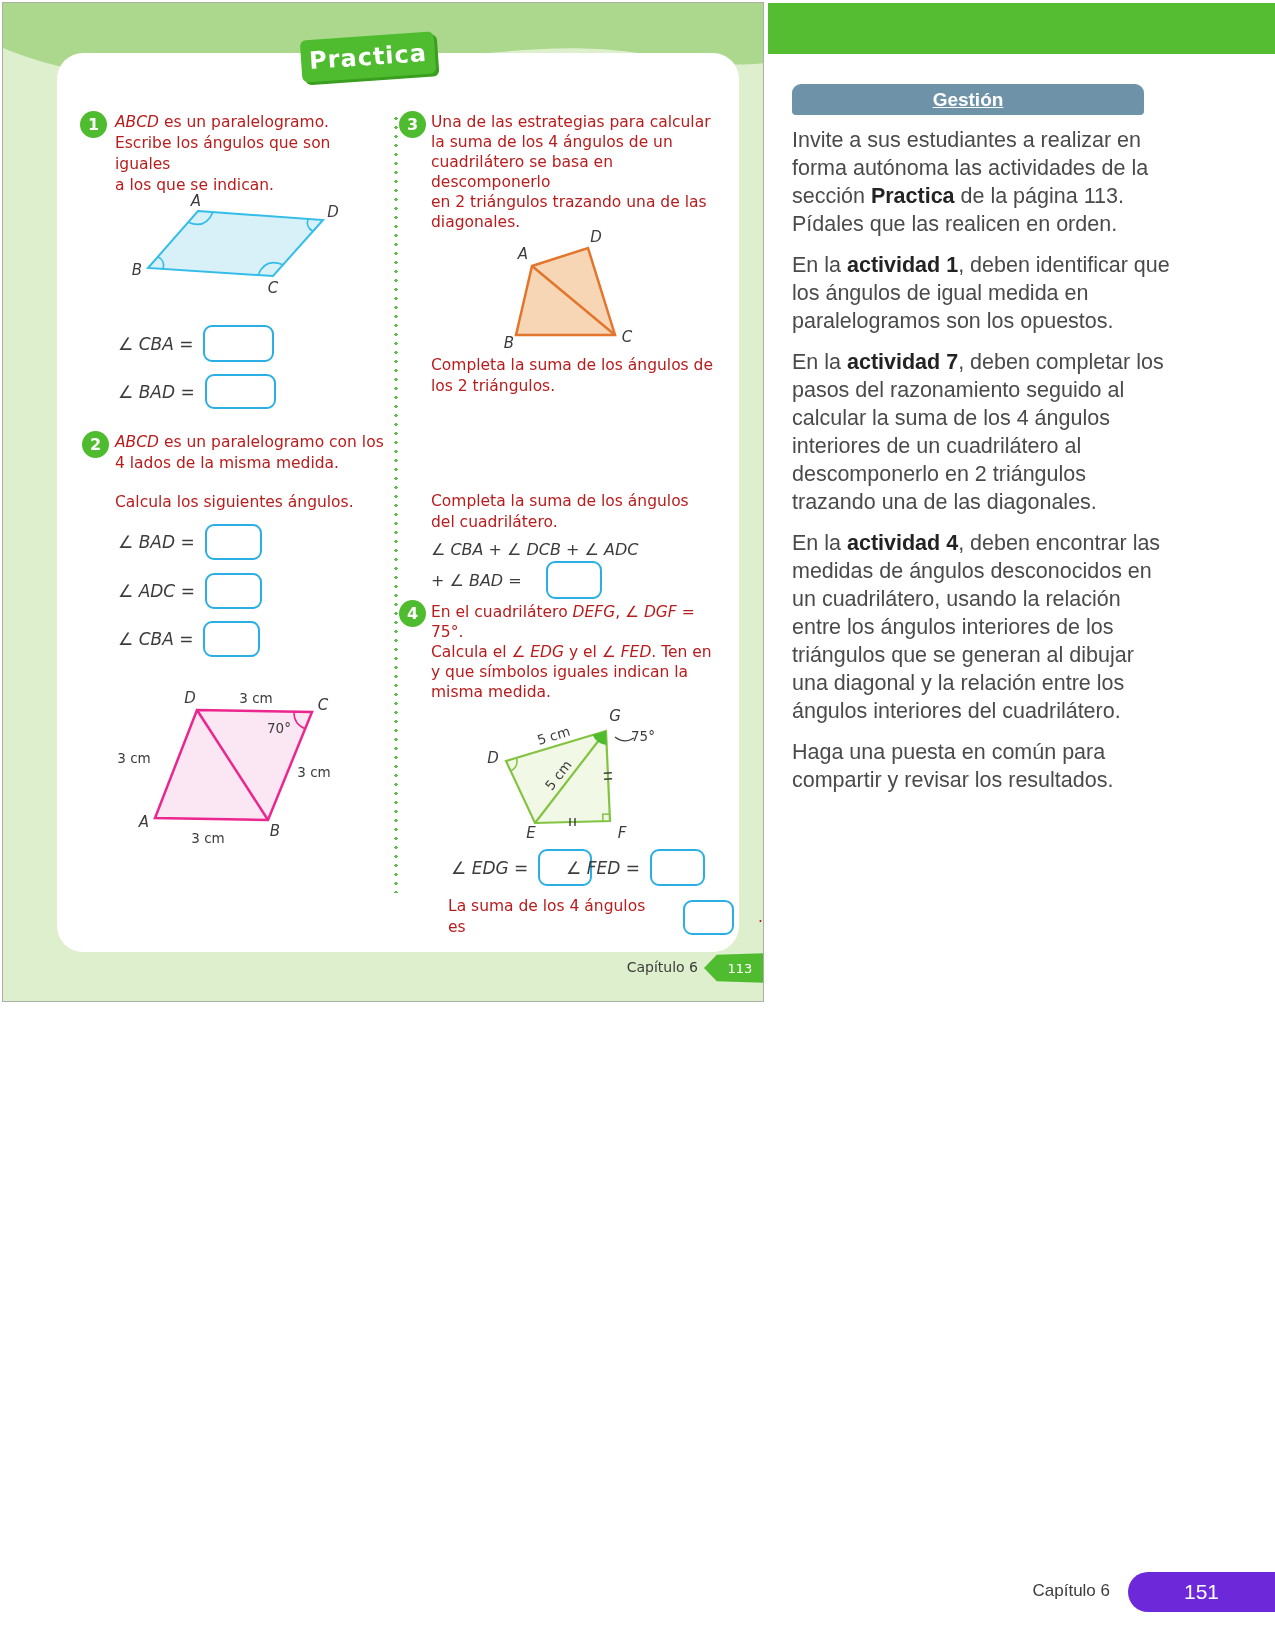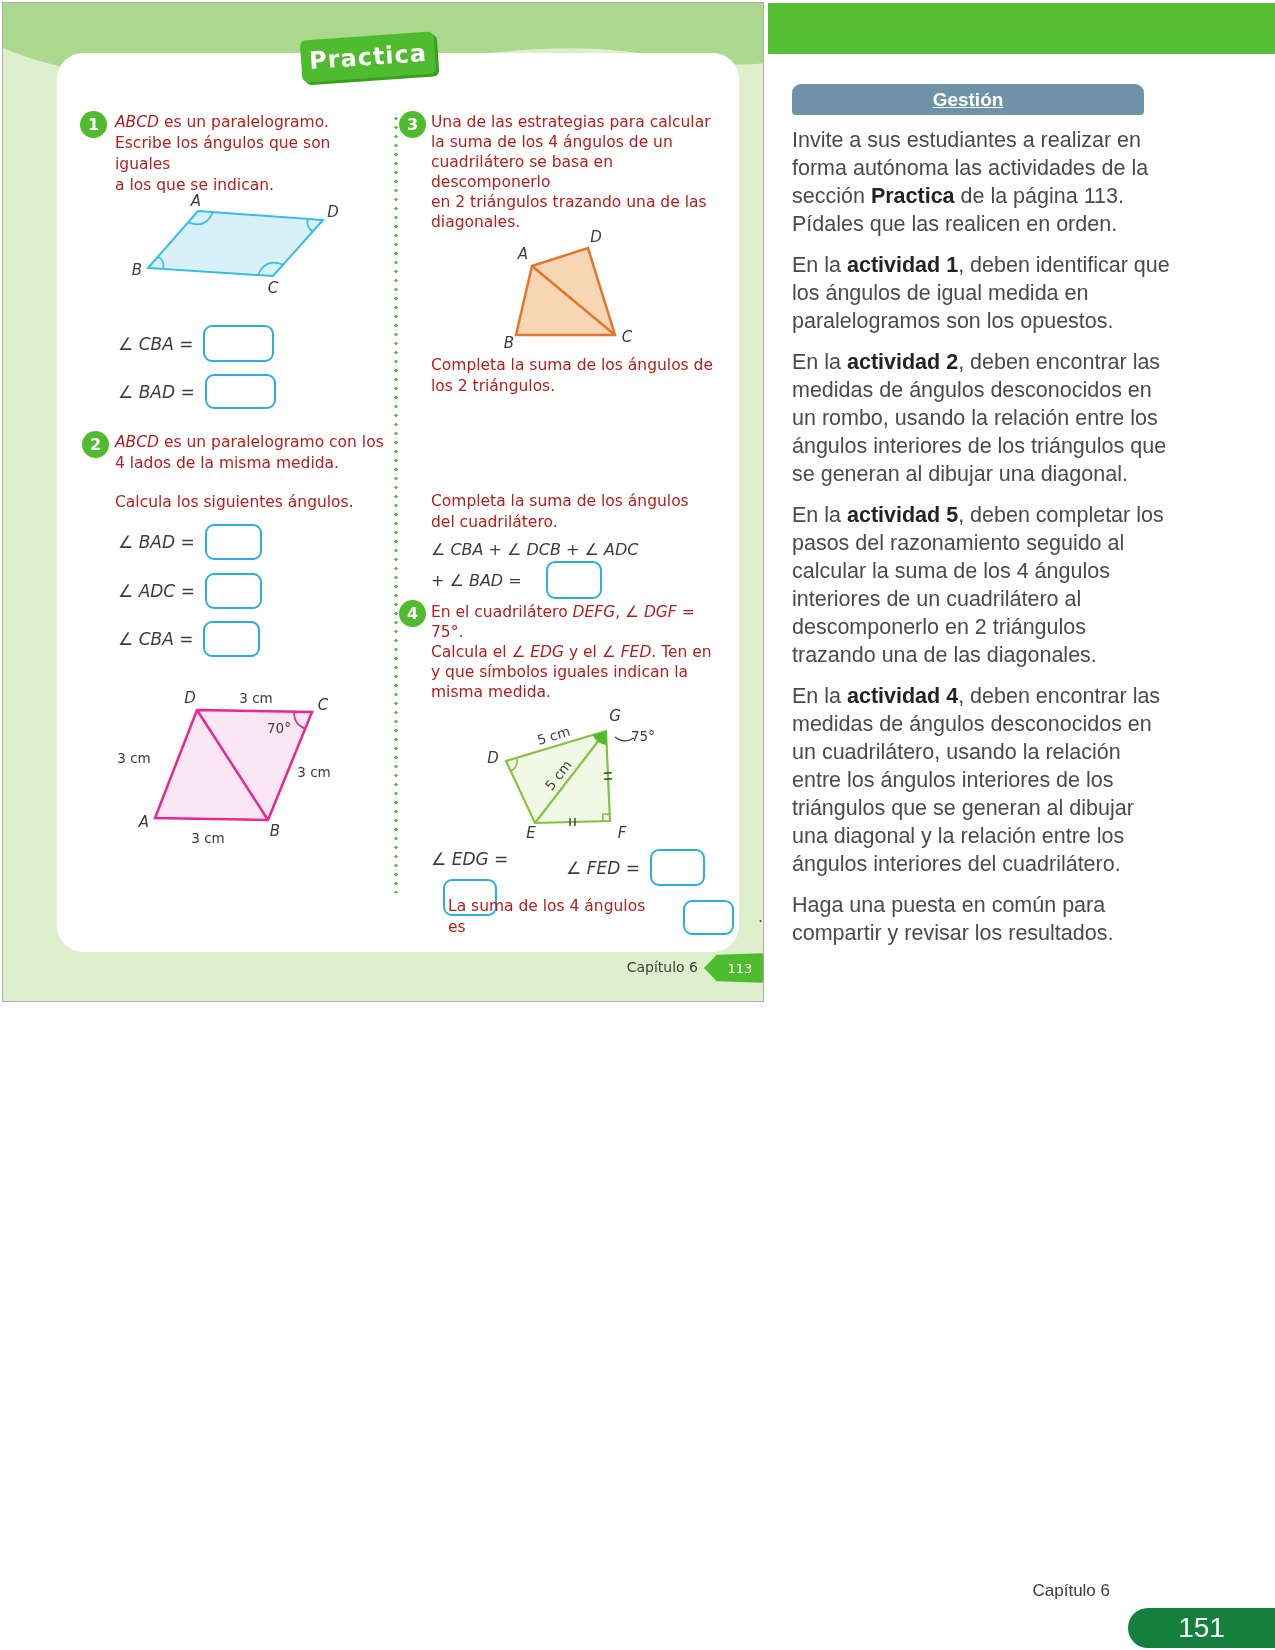--- a/index.html
+++ b/index.html
@@ -41,23 +41,23 @@
   .gestion-bar{position:absolute;left:792px;top:84px;width:352px;height:31px;background:#6e93a9;
         border-radius:9px 9px 4px 4px;display:flex;align-items:center;justify-content:center;}
   .gestion-bar span{color:#ffffff;font-size:19px;font-weight:bold;
         font-family:"Liberation Sans",sans-serif;text-decoration:underline;}
   .gestion-text{position:absolute;left:792px;top:126px;width:382px;
         font-family:"Liberation Sans",sans-serif;font-size:21.5px;line-height:28px;color:#4a4a4a;}
   .gestion-text p{margin:0 0 13px 0;}
   .gestion-text b{color:#232323;}
   .tg-footer-text{position:absolute;left:1000px;top:1581px;width:110px;text-align:right;
         font-family:"Liberation Sans",sans-serif;font-size:17px;color:#3c3c3c;}
-  .badge-151{position:absolute;left:1128px;top:1608px;width:147px;height:40px;background:#15803d;
+  .badge-151{position:absolute;left:1128px;top:1572px;width:147px;height:40px;background:#6d28d9;
         border-radius:20px 0 0 20px;display:flex;align-items:center;justify-content:center;
-        color:#ffffff;font-size:28px;font-family:"Liberation Sans",sans-serif;}
+        color:#ffffff;font-size:21px;font-family:"Liberation Sans",sans-serif;}
   svg{position:absolute;overflow:visible;}
 </style>
 </head>
 <body>
 
 <div class="canvas">
 
   <div class="scan">
 
     <svg class="wave" width="762" height="95" viewBox="0 0 762 95">
@@ -190,21 +190,21 @@
       <path d="M132,116.2 L131.7,109.2 L138.7,109" fill="none" stroke="#82c341" stroke-width="1.5"></path>
       <text class="dlab" x="144" y="16" text-anchor="middle">G</text>
       <text class="dlab" x="22" y="58" text-anchor="middle">D</text>
       <text class="dlab" x="60" y="133" text-anchor="middle">E</text>
       <text class="dlab" x="151" y="133" text-anchor="middle">F</text>
       <text class="mlab" x="172" y="36" text-anchor="middle">75°</text>
       <text class="mlab" x="84" y="35" text-anchor="middle" transform="rotate(-17 84 35)">5 cm</text>
       <text class="mlab" x="91" y="73" text-anchor="middle" transform="rotate(-52 91 73)">5 cm</text>
     </svg>
 
-    <div class="arow" style="left:428px;top:846px;flex-direction:column;">
+    <div class="arow" style="left:448px;top:846px;">
       <span class="alabel">∠ EDG =</span>
       <div class="abox" style="width:54px;height:37px;"></div>
     </div>
     <div class="arow" style="left:563px;top:846px;">
       <span class="alabel">∠ FED =</span>
       <div class="abox" style="width:55px;height:37px;"></div>
     </div>
 
     <div class="sumrow" style="left:445px;top:893px;">
       <span class="tx" style="position:static;font-size:15.5px;">La suma de los 4 ángulos es</span>
@@ -218,22 +218,21 @@
 
   <div class="top-band"></div>
 
   <div class="gestion-bar">
     <span>Gestión</span>
   </div>
 
   <div class="gestion-text">
     <p><span>Invite a sus estudiantes a realizar en forma autónoma las actividades de la sección </span><b>Practica</b><span> de la página 113. Pídales que las realicen en orden.</span></p>
     <p><span>En la </span><b>actividad 1</b><span>, deben identificar que los ángulos de igual medida en paralelogramos son los opuestos.</span></p>
-    <p><span>En la </span><b>actividad 2</b><span>, deben encontrar las medidas de ángulos desconocidos en un rombo, usando la relación entre los ángulos interiores de los triángulos que se generan al dibujar una diagonal.</span></p>
-    <p><span>En la </span><b>actividad 5</b><span>, deben completar los pasos del razonamiento seguido al calcular la suma de los 4 ángulos interiores de un cuadrilátero al descomponerlo en 2 triángulos trazando una de las diagonales.</span></p>
+    <p><span>En la </span><b>actividad 7</b><span>, deben completar los pasos del razonamiento seguido al calcular la suma de los 4 ángulos interiores de un cuadrilátero al descomponerlo en 2 triángulos trazando una de las diagonales.</span></p>
     <p><span>En la </span><b>actividad 4</b><span>, deben encontrar las medidas de ángulos desconocidos en un cuadrilátero, usando la relación entre los ángulos interiores de los triángulos que se generan al dibujar una diagonal y la relación entre los ángulos interiores del cuadrilátero.</span></p>
     <p><span>Haga una puesta en común para compartir y revisar los resultados.</span></p>
   </div>
 
   <div class="tg-footer-text">Capítulo 6</div>
   <div class="badge-151">151</div>
 
 </div>
 
 </body></html>

